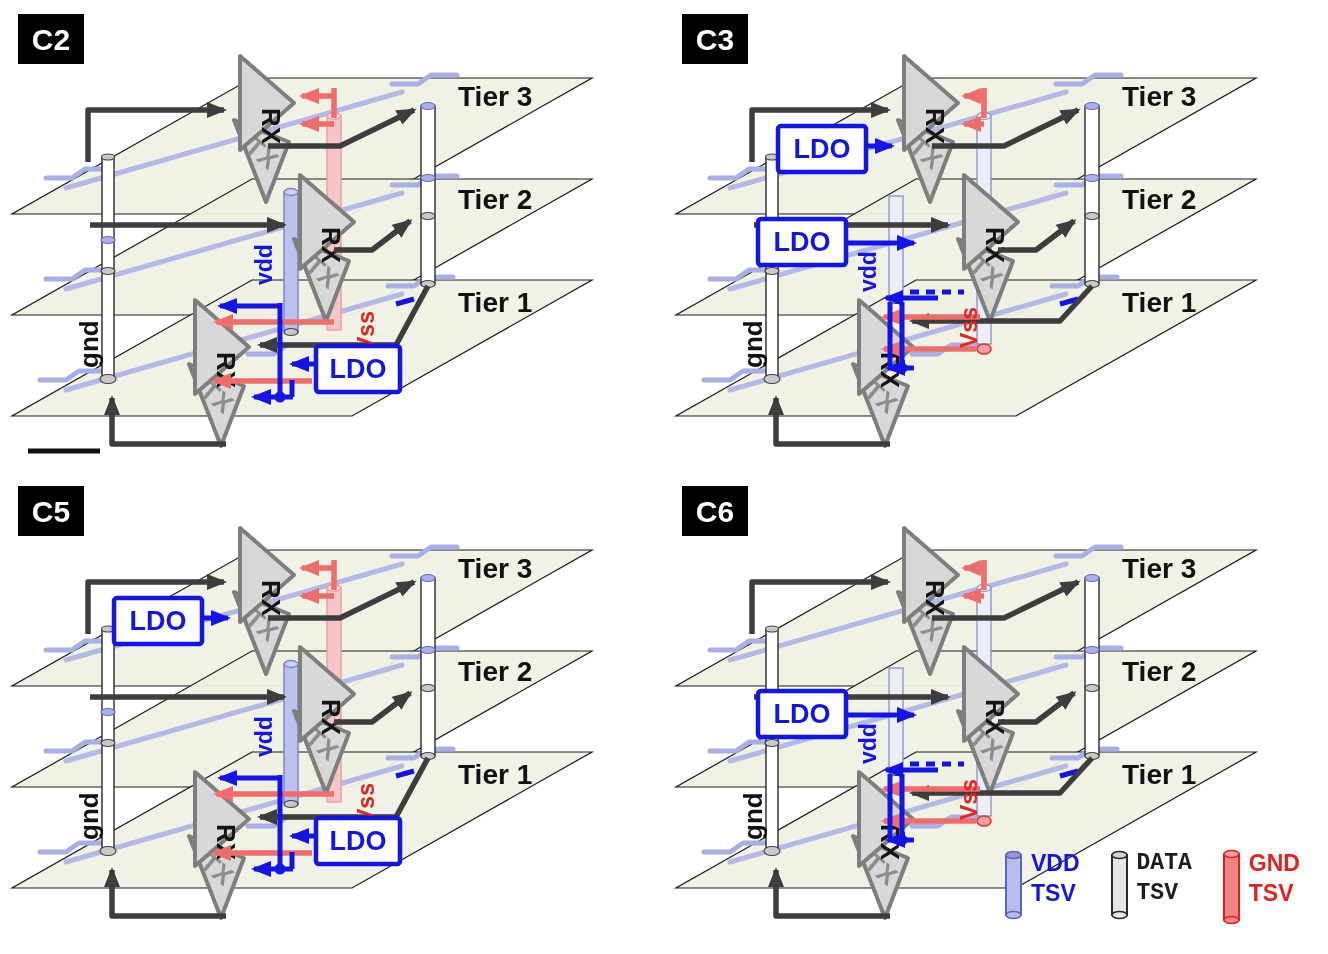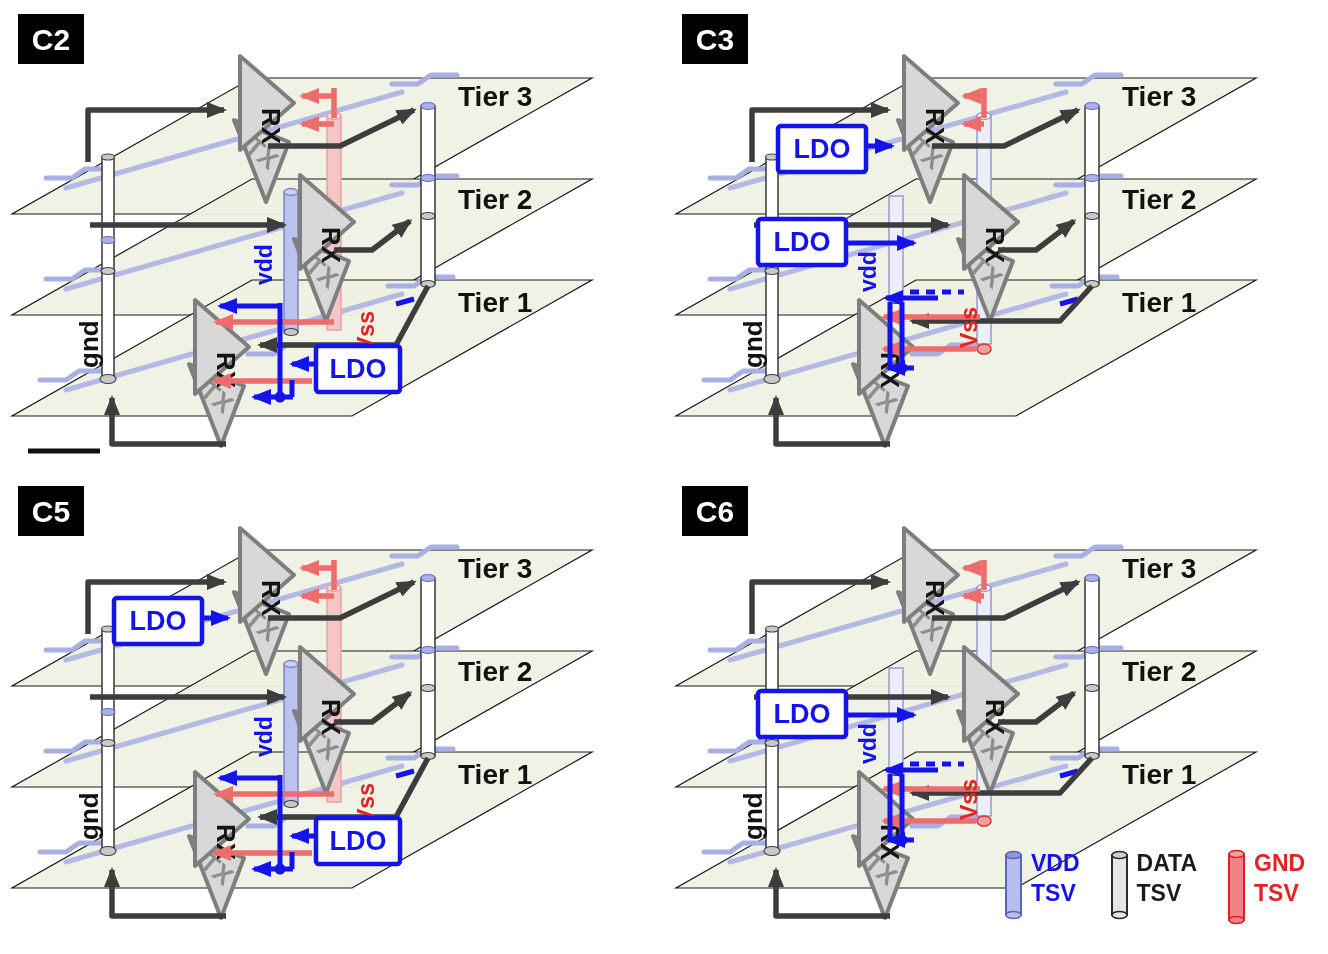--- a/index.html
+++ b/index.html
@@ -26,21 +26,21 @@
   .t-gnd{font-size:26px;fill:#111;}
   .t-vdd{font-size:23px;fill:#1313ea;}
   .t-vss{font-size:23px;fill:#e32222;}
   .ldo-box{fill:#ffffff;stroke:#1313ea;stroke-width:4.5;}
   .t-ldo{font-size:27px;fill:#1313ea;text-anchor:middle;}
   .badge-box{fill:#000;}
   .t-badge{font-size:30px;fill:#fff;text-anchor:middle;}
   .legend{position:absolute;left:1002px;top:848px;display:flex;gap:28px;}
   .legend-item{display:flex;align-items:flex-start;gap:5px;}
   .legend-text{font-weight:bold;font-size:23px;line-height:1.32;}
-  .lg-vdd{color:#1414e6;} .lg-data{color:#1c1c1c;} .lg-gnd{color:#e32222;}
+  .lg-vdd{color:#1414e6;} .lg-data{color:#1c1c1c;font-family:Liberation Mono, monospace;} .lg-gnd{color:#e32222;}
 </style>
 </head>
 <body>
 
 
 
 <svg width="1328" height="954" viewBox="0 0 1328 954">
   <defs>
     <marker id="mb" viewBox="0 0 10 8" markerWidth="20" markerHeight="16" refX="8.5" refY="4" orient="auto" markerUnits="userSpaceOnUse">
       <path d="M0,0 L10,4 L0,8 z" fill="#3d3d3d"></path>

